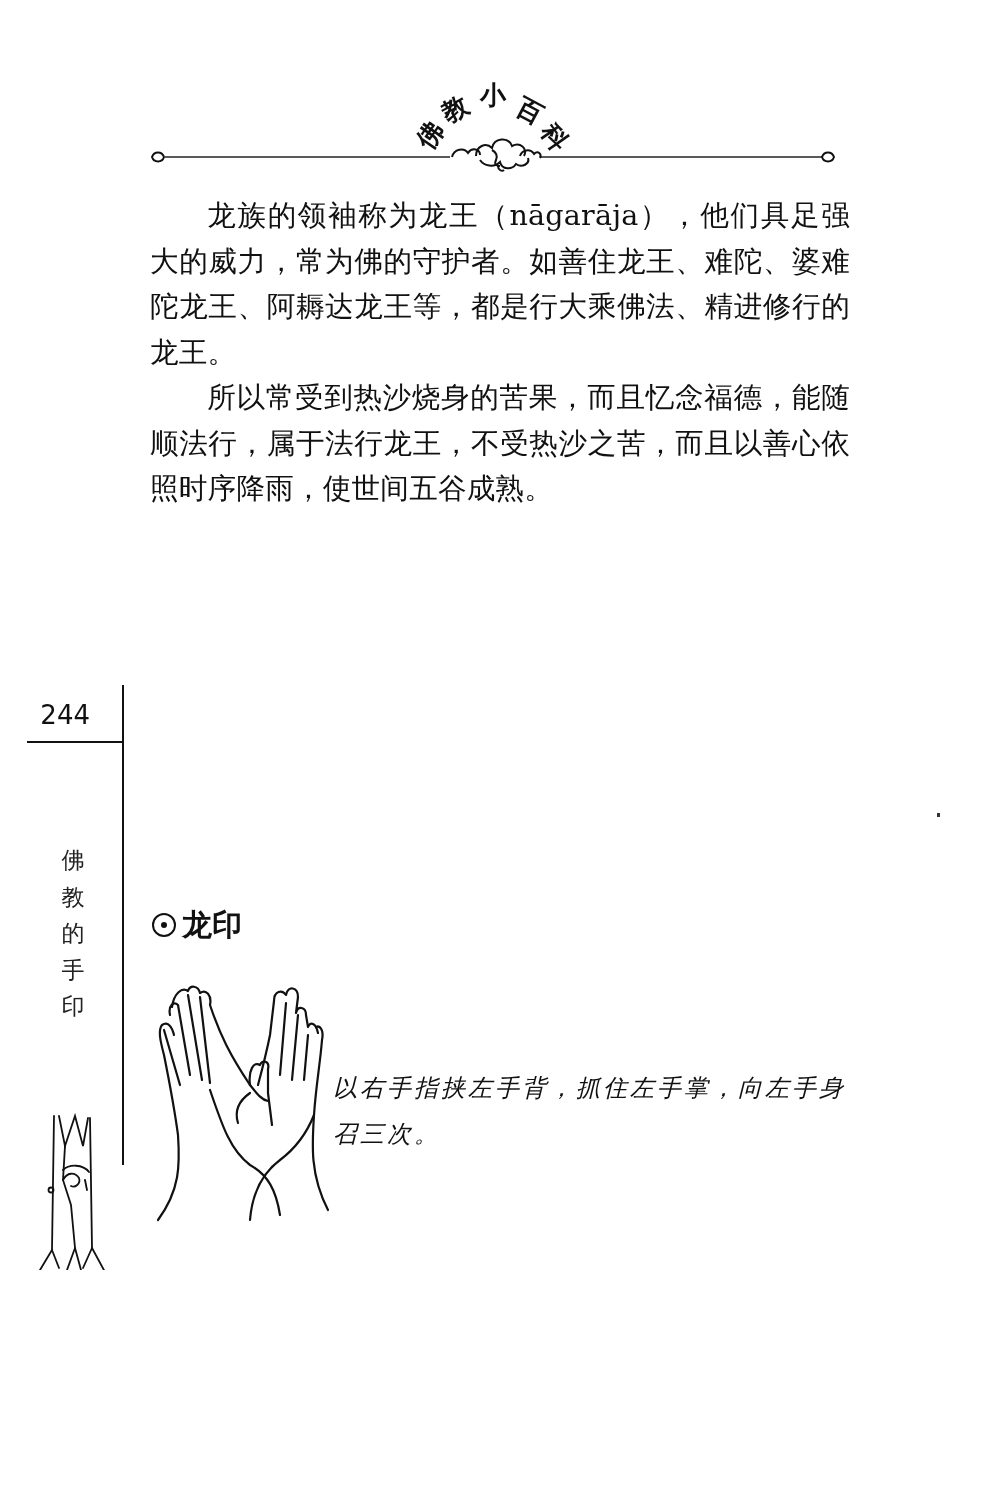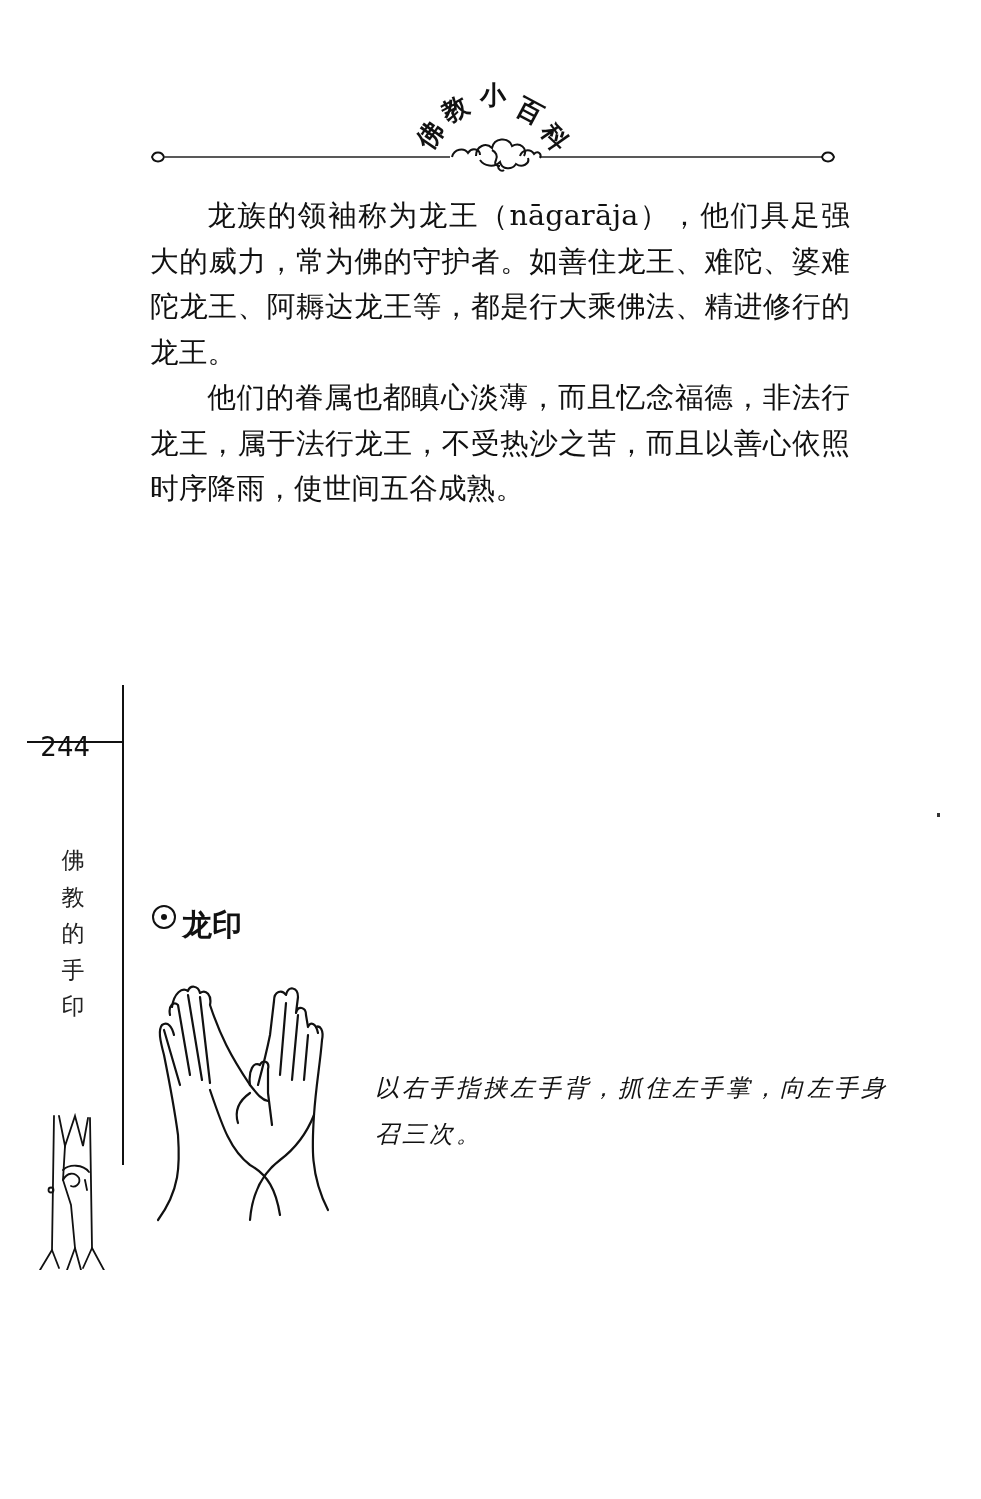--- a/index.html
+++ b/index.html
@@ -18,49 +18,49 @@
     font-family: "DejaVu Serif", "Liberation Serif", serif;
     font-size: 28.6px; line-height: 45.5px; letter-spacing: 0.2px;
     text-align: justify; text-justify: inter-character;
   }
   .body-text p { margin: 0; }
   .body-text p.indent { text-indent: 2em; }
   .body-text p.first { text-indent: 0; }
   .section-heading {
     position: absolute; left: 152px; top: 905px;
     font-family: "DejaVu Sans", "Liberation Sans", sans-serif; font-weight: bold;
-    font-size: 30px; line-height: 40px; display: flex; gap: 4px;
+    font-size: 30px; line-height: 40px; display: flex; align-items: center; gap: 4px;
   }
   .circle-dot {
     width: 24px; height: 24px; border: 2px solid #111; border-radius: 50%;
     position: relative; box-sizing: border-box; margin-right: 2px;
   }
   .circle-dot::after {
     content: ""; position: absolute; left: 7px; top: 7px; width: 6px; height: 6px;
     background: #111; border-radius: 50%;
   }
   .page-number {
     position: absolute; left: 30px; top: 700px; width: 90px; text-align: right;
     font-family: "DejaVu Sans", "Liberation Sans", sans-serif; font-size: 26px;
-    line-height: 30px; padding-right: 30px; box-sizing: border-box; margin-top: 32px;
+    line-height: 30px; padding-right: 30px; box-sizing: border-box;
   }
   .margin-rule-h { position: absolute; left: 27px; top: 741px; width: 97px; height: 2px; background: #111; }
   .margin-rule-v { position: absolute; left: 122px; top: 685px; width: 2px; height: 480px; background: #111; }
   .chapter-vertical {
     position: absolute; left: 58px; top: 842px; width: 30px;
     font-family: "DejaVu Sans", "Liberation Sans", sans-serif; font-size: 23px;
     line-height: 36.5px; text-align: center; color: #222;
   }
   .chapter-vertical span { display: block; }
   .figure-main { position: absolute; left: 150px; top: 975px; }
   .figure-thumb { position: absolute; left: 35px; top: 1110px; }
   .caption {
     position: absolute; left: 333px; top: 1065px; width: 520px;
     font-family: "DejaVu Serif", "Liberation Serif", serif; font-style: italic;
-    font-size: 24px; line-height: 46px; letter-spacing: 3px; margin-left: 42px;
+    font-size: 24px; line-height: 46px; letter-spacing: 3px;
   }
   .speck { position: absolute; left: 937px; top: 813px; width: 3px; height: 4px; background: #333; }
 </style>
 </head>
 <body>
 
 <div class="header">
   <svg width="981" height="180">
     <line x1="165" y1="157" x2="450" y2="157" stroke="#222" stroke-width="1.6"></line>
     <line x1="540" y1="157" x2="822" y2="157" stroke="#222" stroke-width="1.6"></line>
@@ -80,21 +80,21 @@
   </svg>
   <span class="arc-char" style="left:417px; top:122px; transform:rotate(-55deg);">佛</span>
   <span class="arc-char" style="left:442px; top:96px; transform:rotate(-28deg);">教</span>
   <span class="arc-char" style="left:480px; top:82px;">小</span>
   <span class="arc-char" style="left:517px; top:98px; transform:rotate(28deg);">百</span>
   <span class="arc-char" style="left:542px; top:124px; transform:rotate(55deg);">科</span>
 </div>
 
 <div class="body-text">
   <p class="indent">龙族的领袖称为龙王（nāgarāja），他们具足强大的威力，常为佛的守护者。如善住龙王、难陀、婆难陀龙王、阿耨达龙王等，都是行大乘佛法、精进修行的龙王。</p>
-  <p class="indent">他们的眷属也都瞋心淡薄，而且忆念福德，非法行龙王，属于法行龙王，不受热沙之苦，而且以善心依照时序降雨，使世间五谷成熟。</p>
+  <p class="indent">所以常受到热沙烧身的苦果，而且忆念福德，能随顺法行，属于法行龙王，不受热沙之苦，而且以善心依照时序降雨，使世间五谷成熟。</p>
 </div>
 
 <div class="section-heading">
   <span class="circle-dot"></span>
   <span>龙印</span>
 </div>
 
 <div class="page-number">244</div>
 <div class="margin-rule-h"></div>
 <div class="margin-rule-v"></div>

